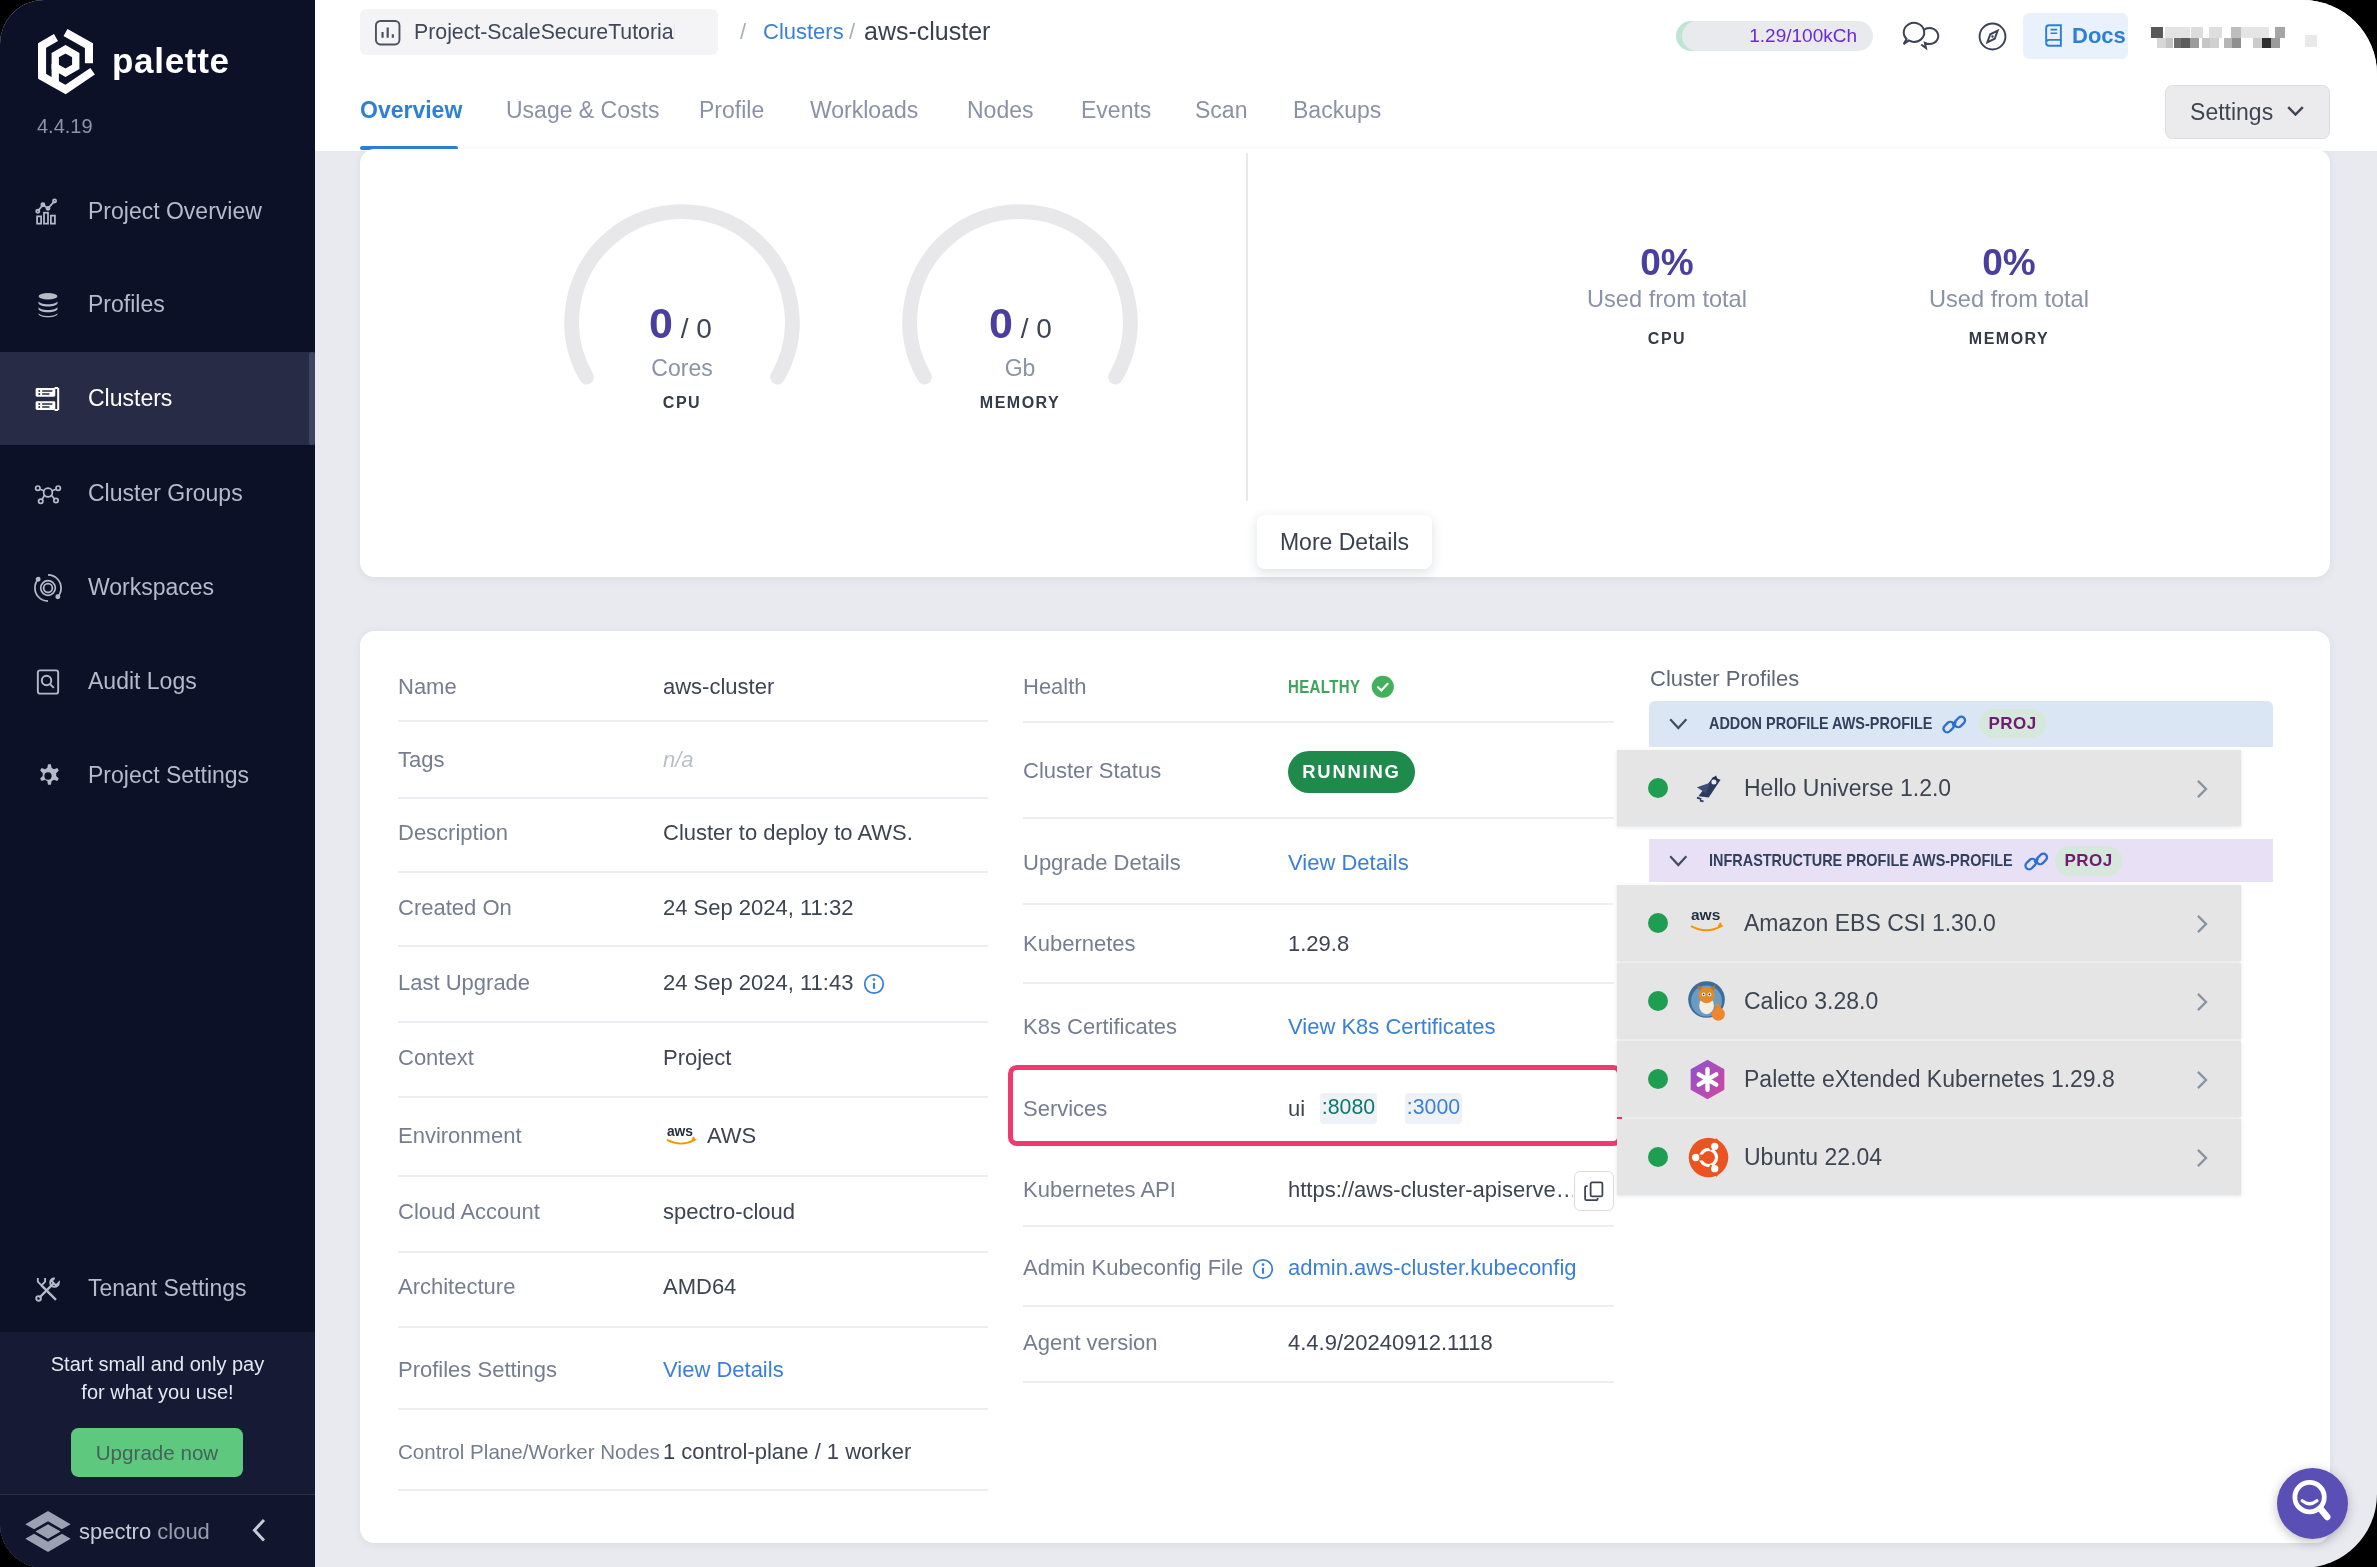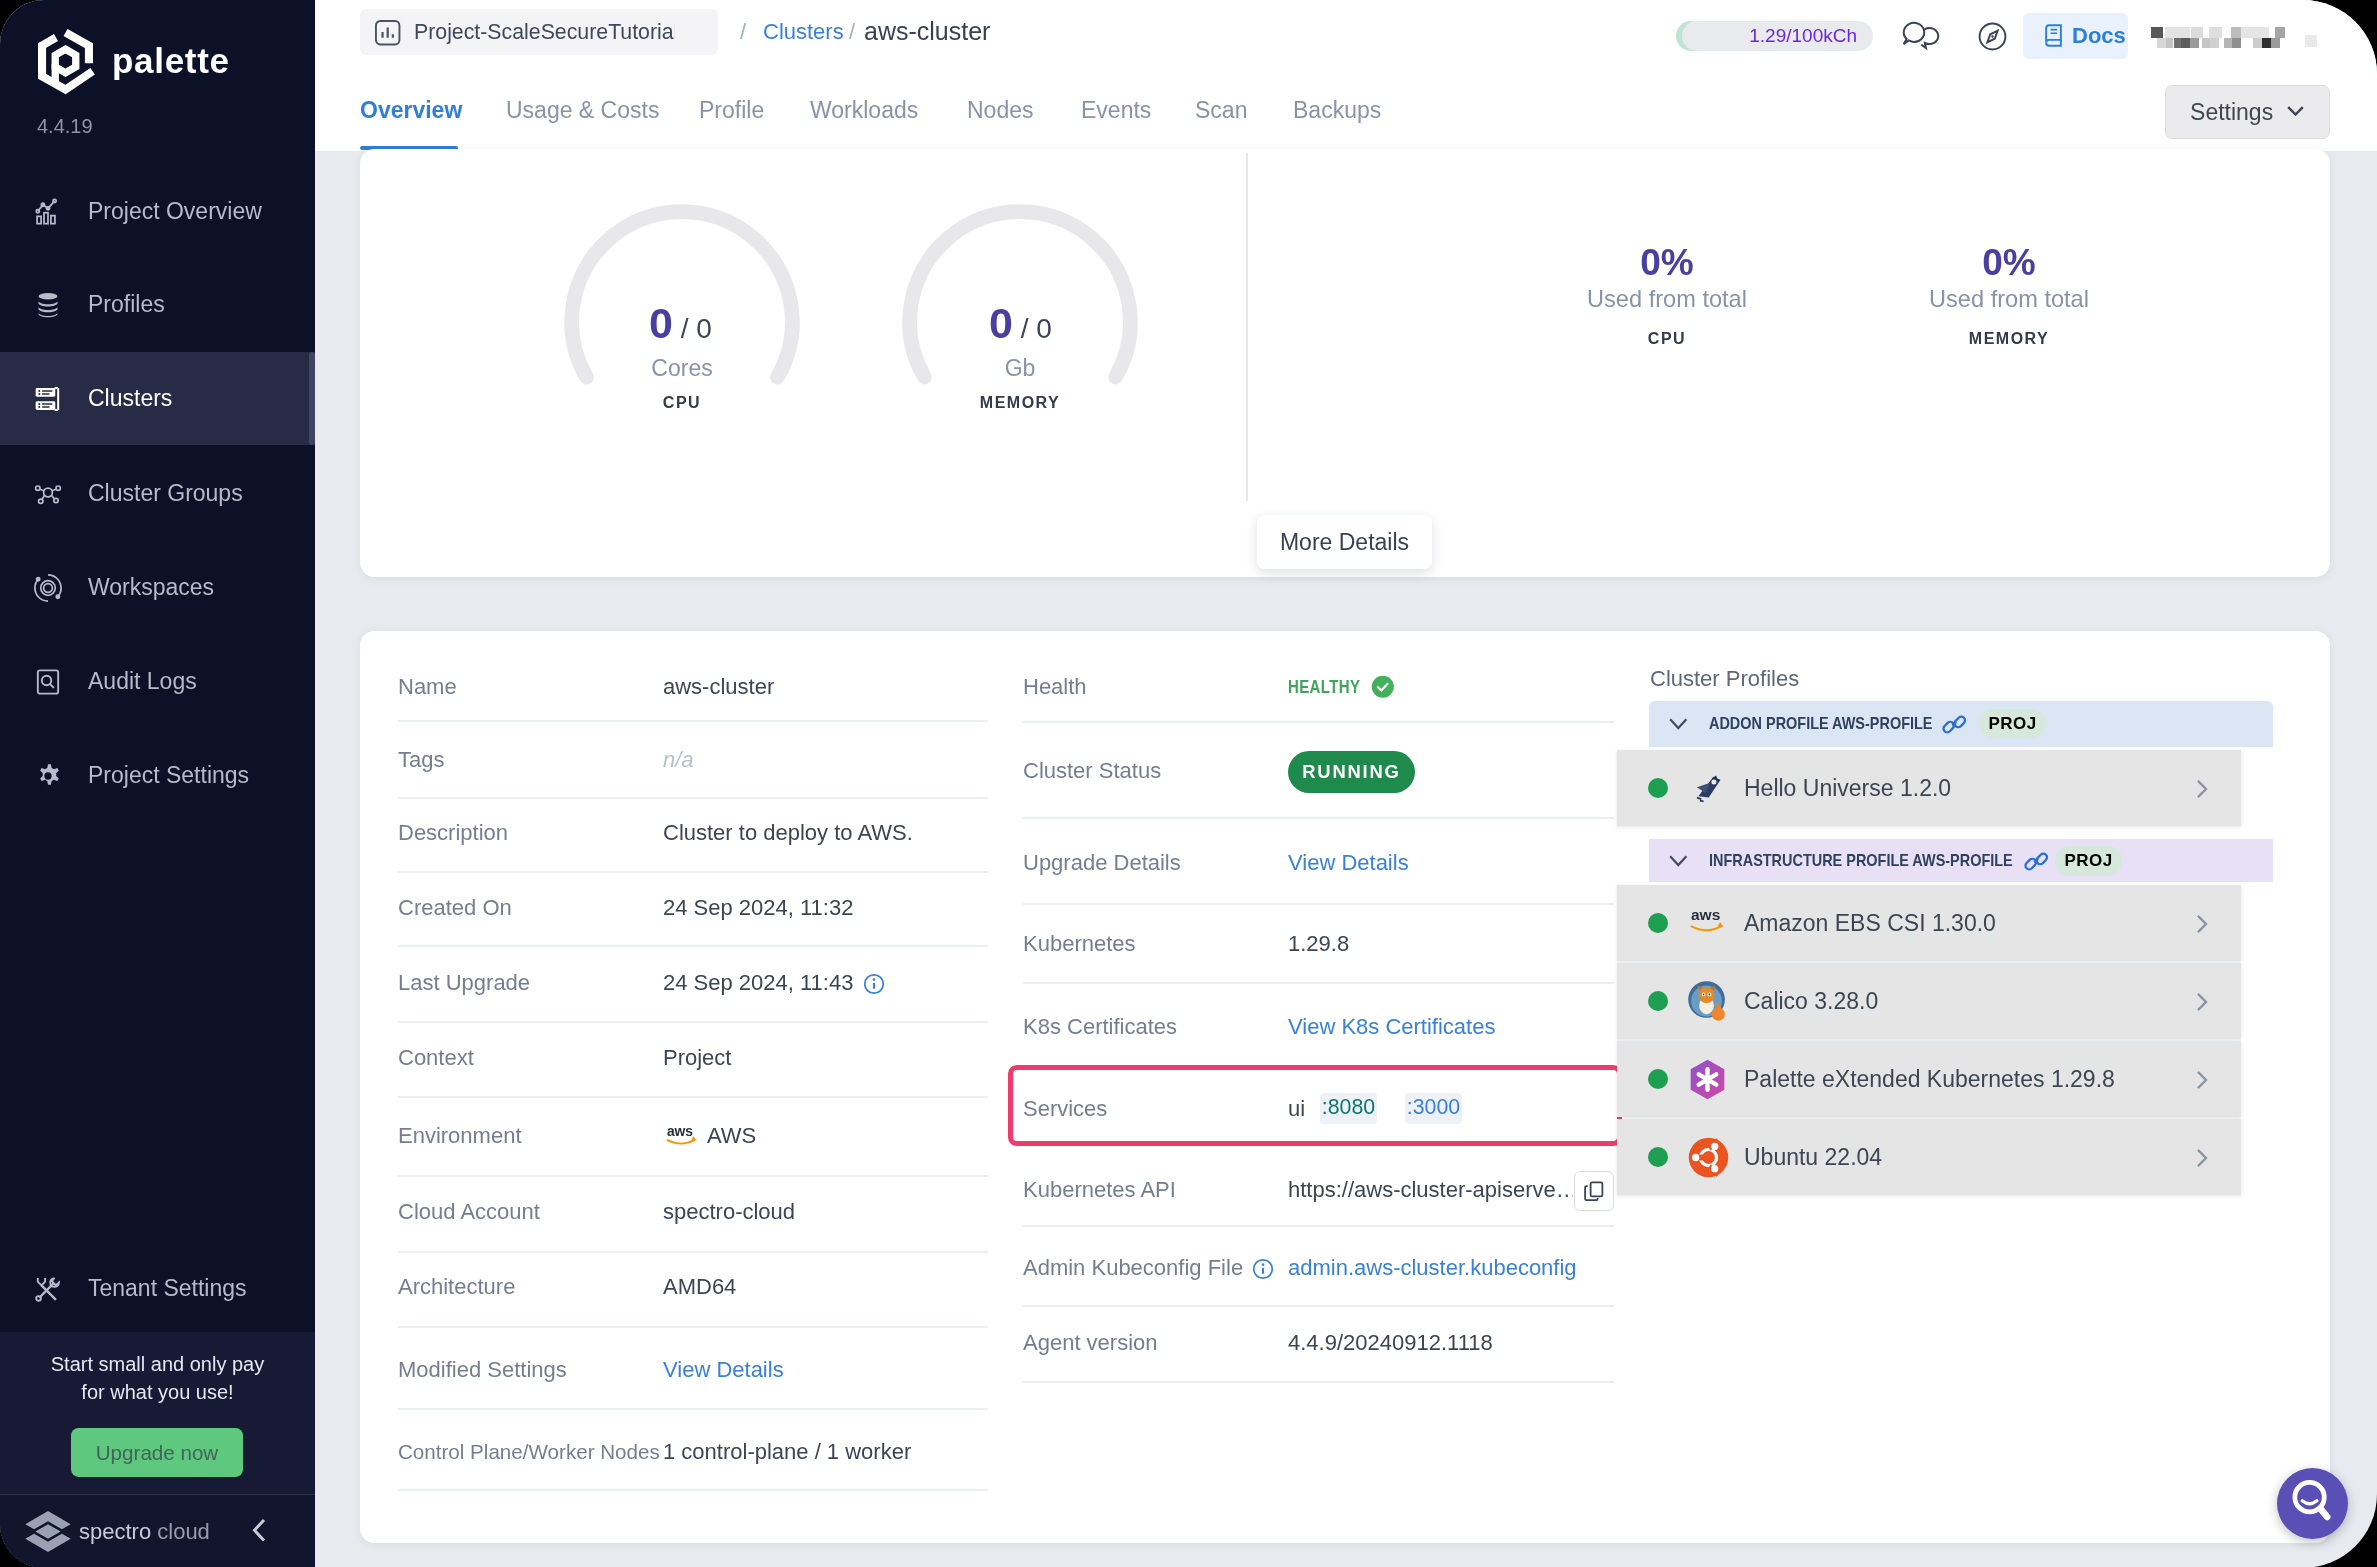--- a/index.html
+++ b/index.html
@@ -30,21 +30,21 @@
 .val{position:absolute;height:44px;line-height:44px;font-size:22px;color:#3d4452;white-space:nowrap}
 .divl{position:absolute;height:1.5px;background:#eceef1}
 .link{color:#3a80d8;font-weight:500}
 
 .phead{position:absolute;left:1289px;width:624px;display:flex;align-items:center}
 .phead .plabel{position:absolute;left:60px;font-size:17px;font-weight:bold;color:#31405c;white-space:nowrap;transform:scaleX(.85);transform-origin:left center}
 .prow{position:absolute;left:1257px;width:624px;height:76px;background:#e5e5e5;box-shadow:0 0.7px 3.7px rgba(30,40,70,.13)}
 .prow .dot{position:absolute;left:31px;top:28px;width:20px;height:20px;border-radius:50%;background:#1d9e50}
 .prow .ptxt{position:absolute;left:127px;top:0;height:76px;line-height:76px;font-size:23px;color:#3d4452;white-space:nowrap}
 .prow svg.chev{position:absolute;right:31px;top:28px}
-.projpill{position:absolute;height:29.4px;padding:0 9.6px;background:#d5e8db;border-radius:14.7px;font-size:17px;font-weight:bold;color:#000000;letter-spacing:0.4px;line-height:29.4px}
+.projpill{position:absolute;height:29.4px;padding:0 9.6px;background:#d5e8db;border-radius:14.7px;font-size:17px;font-weight:bold;color:#701a75;letter-spacing:0.4px;line-height:29.4px}
 .fab{position:absolute;left:2277px;top:1468px;width:71px;height:71px;border-radius:50%;background:#594fb4;box-shadow:0 2.9px 10.3px rgba(0,0,0,.25)}
 .pxblk{position:absolute}
 </style>
 </head>
 <body>
 <div class="page">
   <div class="main-bg"></div>
   <div class="header">
     <div class="chip">
       <svg class="abs" style="left:12.5px;top:8.8px" width="29.4" height="29.4" viewBox="0 0 40 40" fill="none" stroke="#4a5264" stroke-width="2.6">
@@ -165,21 +165,21 @@
       <svg width="35" height="25" viewBox="0 0 48 34">
           <text x="4" y="18" font-family="Liberation Sans" font-size="19" font-weight="bold" fill="#252f3e">aws</text>
           <path d="M4 23 q20 10 38 0 l-4 -1 m4 1 l-2 -4" stroke="#f79400" stroke-width="2.4" fill="none"></path>
         </svg>
     </div>
     <div class="val" style="left:347px;top:483px">AWS</div>
     <div class="lbl" style="left:38px;top:559px">Cloud Account</div>
       <div class="val" style="left:303px;top:559px">spectro-cloud</div>
     <div class="lbl" style="left:38px;top:634px">Architecture</div>
       <div class="val" style="left:303px;top:634px">AMD64</div>
-    <div class="lbl" style="left:38px;top:717px">Modified Settings</div>
+    <div class="lbl" style="left:38px;top:717px">Profiles Settings</div>
       <div class="val link" style="left:303px;top:717px">View Details</div>
     <div class="lbl" style="left:38px;top:799px;font-size:20.6px">Control Plane/Worker Nodes</div>
       <div class="val" style="left:303px;top:799px">1 control-plane / 1 worker</div>
     <div class="divl" style="left:38px;top:89px;width:590px"></div>
     <div class="divl" style="left:38px;top:166px;width:590px"></div>
     <div class="divl" style="left:38px;top:240px;width:590px"></div>
     <div class="divl" style="left:38px;top:314px;width:590px"></div>
     <div class="divl" style="left:38px;top:390px;width:590px"></div>
     <div class="divl" style="left:38px;top:465px;width:590px"></div>
     <div class="divl" style="left:38px;top:544px;width:590px"></div>

